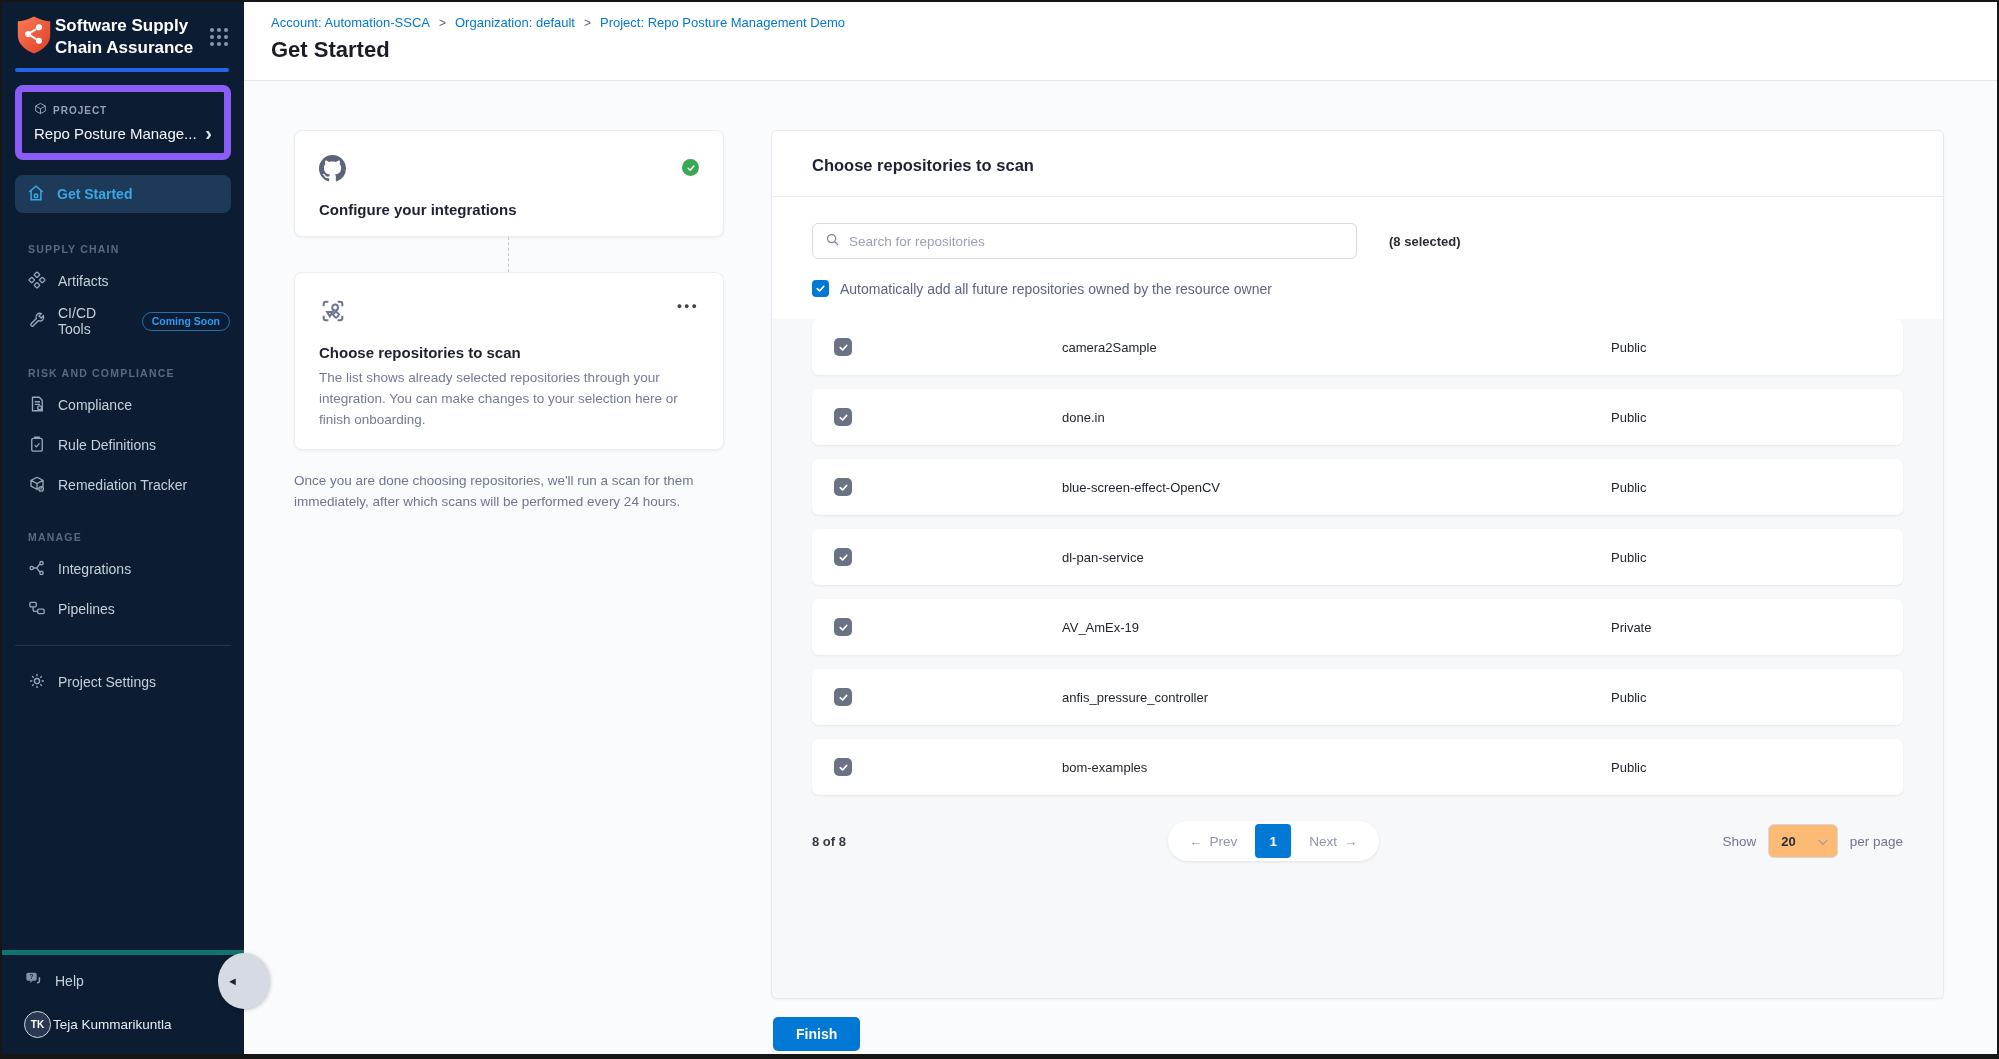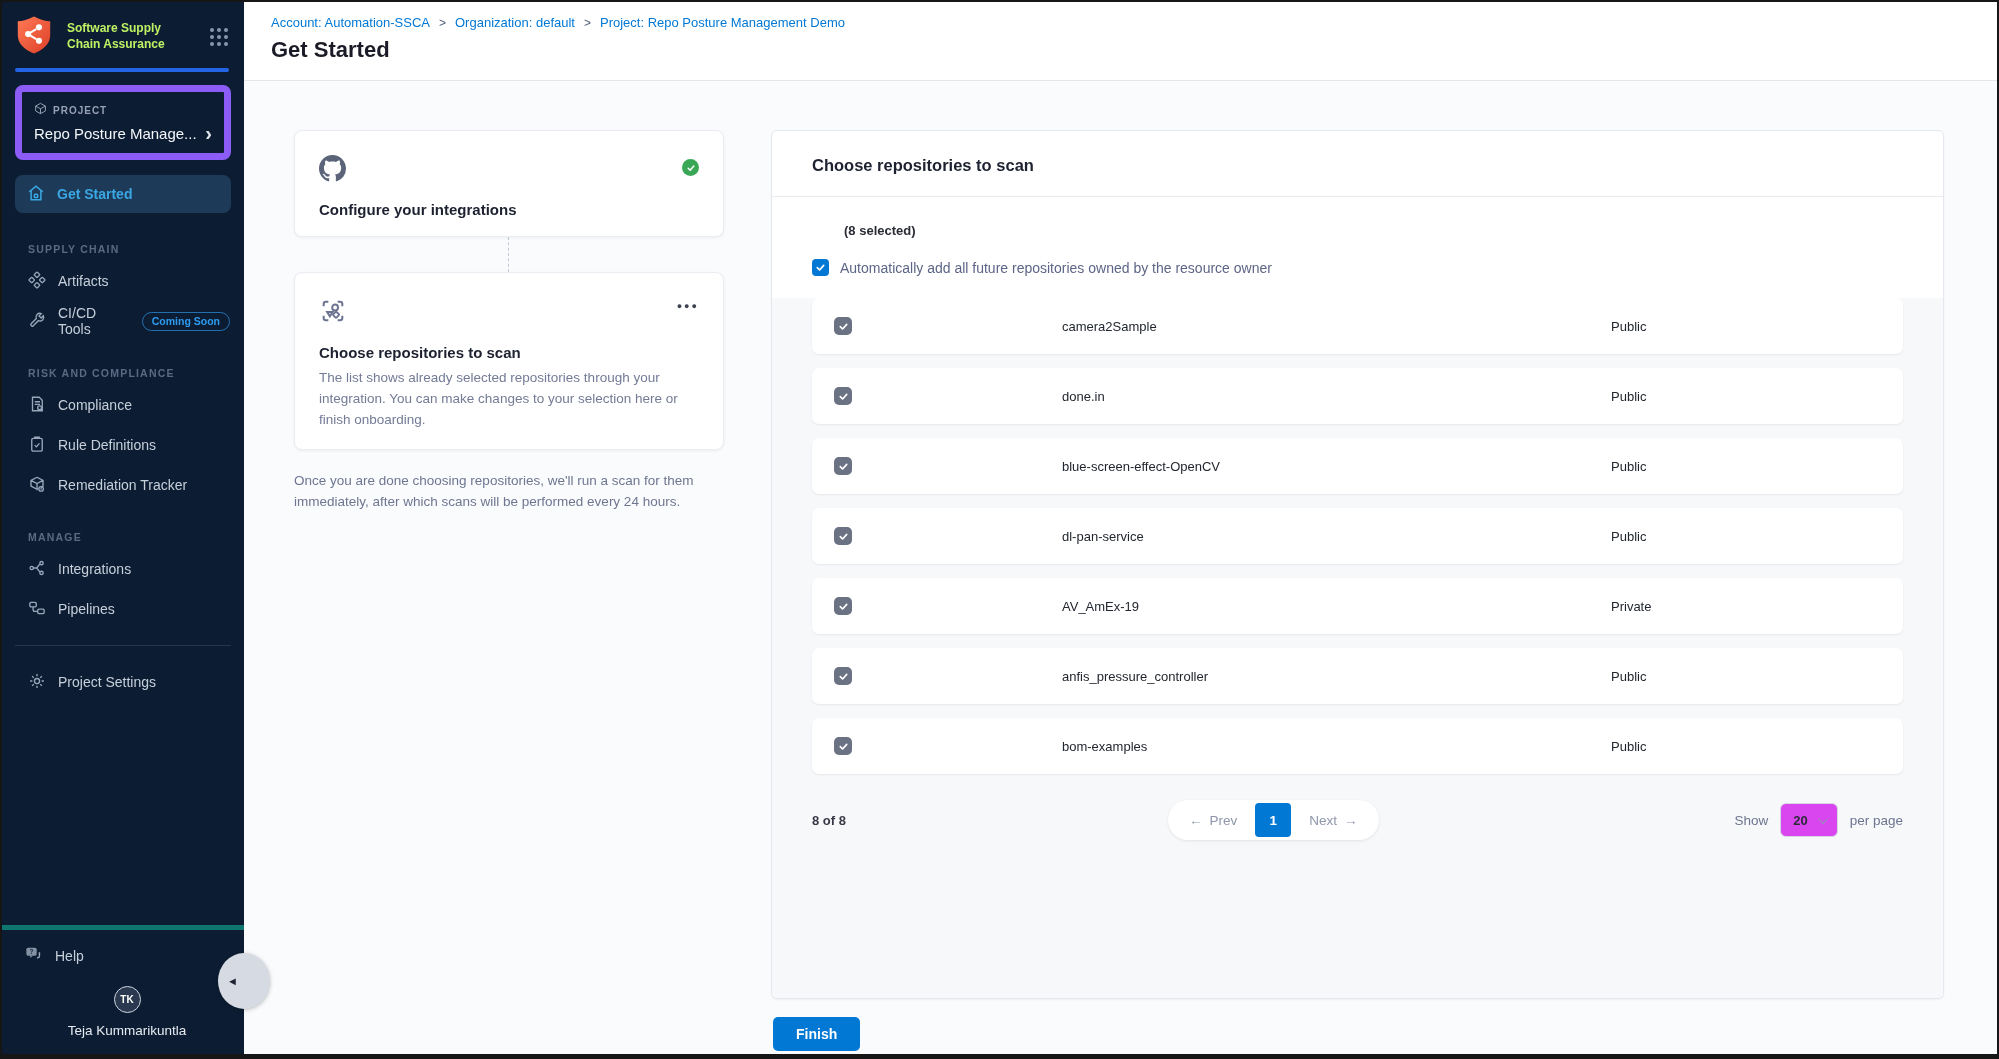--- a/index.html
+++ b/index.html
@@ -3,41 +3,41 @@
 <meta charset="utf-8">
 <style>
   * { margin:0; padding:0; box-sizing:border-box; }
   html,body { width:1999px; height:1059px; font-family:"Liberation Sans","DejaVu Sans",sans-serif; }
   .screen { width:1999px; height:1059px; display:flex; background:#fafbfc; border:2px solid #161616; border-bottom-width:5px; overflow:hidden; position:relative; }
 
   
   .sidebar { width:242px; min-width:242px; background:#0c1d33; color:#c7cfdb; display:flex; flex-direction:column; position:relative; }
   .side-header { height:70px; display:flex; align-items:center; padding:0 16px 0 14px; position:relative; }
   .side-header:after { content:""; position:absolute; left:13px; right:15px; bottom:0; height:4px; background:#2465e8; border-radius:2px; }
-  .brand-title { font-size:12px; font-weight:bold; color:#bef264; line-height:1.3; margin-left:15px; flex:1; }
+  .brand-title { font-size:17px; font-weight:bold; color:#ffffff; line-height:1.3; margin-left:3px; flex:1; }
   .dots-grid { display:grid; grid-template-columns:repeat(3,4px); gap:3px; cursor:pointer; }
   .dots-grid i { width:4px; height:4px; border-radius:50%; background:#8b97ab; }
 
   .project-card { margin:13px 13px 0; border:7px solid #8b5cf6; border-radius:8px; padding:9px 12px 10px; cursor:pointer; position:relative;text-align:right; }
   .project-label-row { display:flex; align-items:center; gap:6px; color:#97a0b4; }
   .project-label { font-size:10px; font-weight:bold; letter-spacing:1px; }
   .project-name-row { display:flex; align-items:center; justify-content:space-between; margin-top:4px; }
   .project-name { font-size:15px; color:#f4f6f9; }
   .chev-right { font-size:20px; color:#dfe5ec; line-height:1; font-weight:bold; }
 
   .nav-item { display:flex; align-items:center; gap:12px; height:40px; padding:0 14px 0 26px; font-size:14px; color:#c7cfdb; cursor:pointer; }
   .nav-item svg { flex:none; color:#9aa6ba; }
   .nav-active { margin:15px 13px 0; height:38px; padding:0 12px; border-radius:8px; background:#1d3b59; color:#3aa7e4; font-weight:bold; }
   .nav-active svg { color:#3aa7e4; }
   .section-label { margin:26px 0 6px 26px; font-size:10.5px; font-weight:bold; letter-spacing:1.2px; color:#5a6a82; }
   .section-label.first { margin-top:30px; }
   .badge-soon { margin-left:6px; font-size:10.5px; font-weight:bold; color:#2e9bf0; border:1px solid rgba(46,155,240,.65); border-radius:999px; padding:2.5px 9px; white-space:nowrap; }
   .side-divider { height:1px; background:#26354c; margin:16px 13px; }
   .side-bottom { border-top:5px solid #0f766e; padding:6px 0 16px; }
-  .user-row { display:flex; align-items:center; gap:10px; padding:10px 14px 0 22px; cursor:pointer;flex-direction:column; }
+  .user-row { display:flex; align-items:center; gap:2px; padding:10px 14px 0 22px; cursor:pointer; }
   .avatar { width:27px; height:27px; border-radius:50%; background:#2a3950; border:1.5px solid #cfd6e2; color:#fff; font-size:10px; font-weight:bold; display:flex; align-items:center; justify-content:center; }
   .user-name { font-size:13.5px; color:#e7ebf1; }
   .collapse-handle { position:absolute; left:216px; top:951px; width:52px; height:56px; background:#d6dae2; border-radius:50%; z-index:5; display:flex; align-items:center; padding-left:9px; color:#1d2130; font-size:11px; cursor:pointer; box-shadow:0 1px 4px rgba(0,0,0,.25); }
 
   
   .main { flex:1; display:flex; flex-direction:column; background:#fafbfc; min-width:0; }
   .topbar { height:79px; background:#fff; border-bottom:1px solid #e4e6eb; padding:13px 0 0 27px; }
   .breadcrumb { display:flex; align-items:center; gap:9px; font-size:13px; }
   .crumb { color:#0278d5; cursor:pointer; text-decoration:none; }
   .crumb-sep { color:#526078; font-size:12px; }
@@ -81,21 +81,21 @@
   .t-body { }
   .t-row { display:grid; grid-template-columns:250px 1fr 292px; align-items:center; height:56px; background:#fff; border-radius:7px; box-shadow:0 1px 2px rgba(31,41,55,.08); margin-bottom:14px; cursor:pointer; }
   .cell-name, .cell-type { font-size:13px; color:#22272f; }
 
   .panel-footer { position:relative; height:64px; display:flex; align-items:center; }
   .count-text { font-size:13px; font-weight:bold; color:#383946; }
   .pager { position:absolute; left:356px; top:12px; height:40px; background:#fff; border-radius:999px; box-shadow:0 1px 3px rgba(31,41,55,.10); display:flex; align-items:center; padding:3px; }
   .pager-btn { display:flex; align-items:center; gap:7px; font-size:13.5px; color:#8f96ab; padding:0 18px; cursor:pointer; background:none; border:none; font-family:inherit; }
   .pager-page { width:36px; height:34px; background:#0278d5; color:#fff; font-size:13.5px; font-weight:bold; border-radius:4px; display:flex; align-items:center; justify-content:center; cursor:pointer; }
   .show-row { margin-left:auto; display:flex; align-items:center; gap:12px; font-size:13.5px; color:#6e7590; }
-  .page-size-select { display:flex; align-items:center; gap:10px; border:1px solid #d6d9e4; border-radius:6px; background:#d946ef; height:34px; padding:16px 12px; cursor:pointer; }
+  .page-size-select { display:flex; align-items:center; gap:22px; border:1px solid #d6d9e4; border-radius:6px; background:#fdba74; height:34px; padding:16px 12px; cursor:pointer; }
   .page-size-value { font-size:13px; font-weight:bold; color:#2a2c35; }
   .chev-down { width:7px; height:7px; border-right:1.5px solid #8f96ab; border-bottom:1.5px solid #8f96ab; transform:rotate(45deg) translateY(-2px); }
 
   .finish-row { margin:18px 0 0 529px; }
   .finish-btn { background:#0278d5; color:#fff; border:none; border-radius:5px; font-size:14px; font-weight:bold; padding:9px 23px; cursor:pointer; font-family:inherit; }
 </style>
 </head>
 <body>
 
 <div class="screen">
@@ -327,20 +327,29 @@
         <div class="scan-note">Once you are done choosing repositories, we'll run a scan for them immediately, after which scans will be performed every 24 hours.</div>
       </div>
 
       <div class="panel">
         <div class="panel-head">
           <div class="panel-title">Choose repositories to scan</div>
         </div>
 
         <div class="panel-controls">
           <div class="search-row">
+            <div class="search-box">
+              <span>
+                <svg width="15" height="15" viewBox="0 0 24 24" fill="none" stroke="#7c8398" stroke-width="2">
+                    <circle cx="10.5" cy="10.5" r="6.5"></circle>
+                    <path d="M15.5 15.5 21 21"></path>
+                  </svg>
+              </span>
+              <input type="text" placeholder="Search for repositories" style="">
+            </div>
             <span class="selected-count">(8 selected)</span>
           </div>
 
           <div class="autoadd-row">
             <span class="cb cb-blue">
               <svg width="11" height="11" viewBox="0 0 12 12">
                   <path d="M2.5 6.2 5 8.7l4.5-5" stroke="#fff" stroke-width="1.8" fill="none" stroke-linecap="round" stroke-linejoin="round"></path>
                 </svg>
             </span>
             <span class="autoadd-label">Automatically add all future repositories owned by the resource owner</span>

